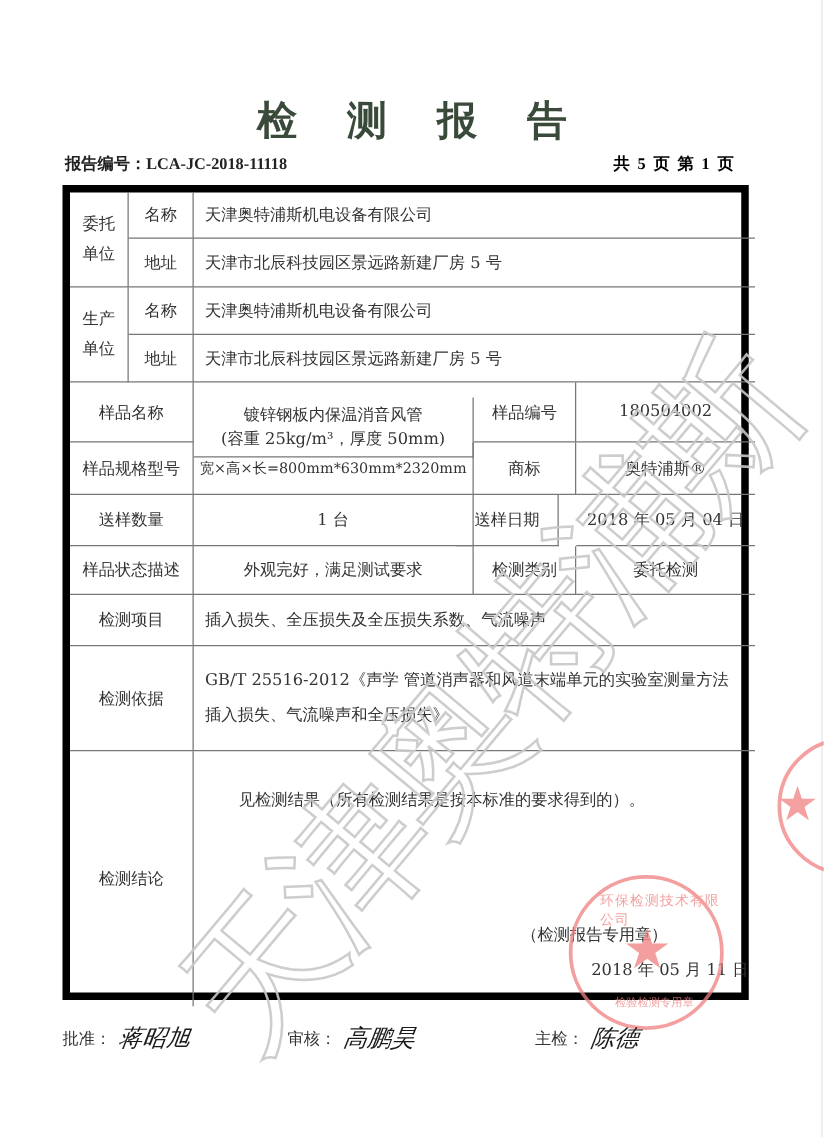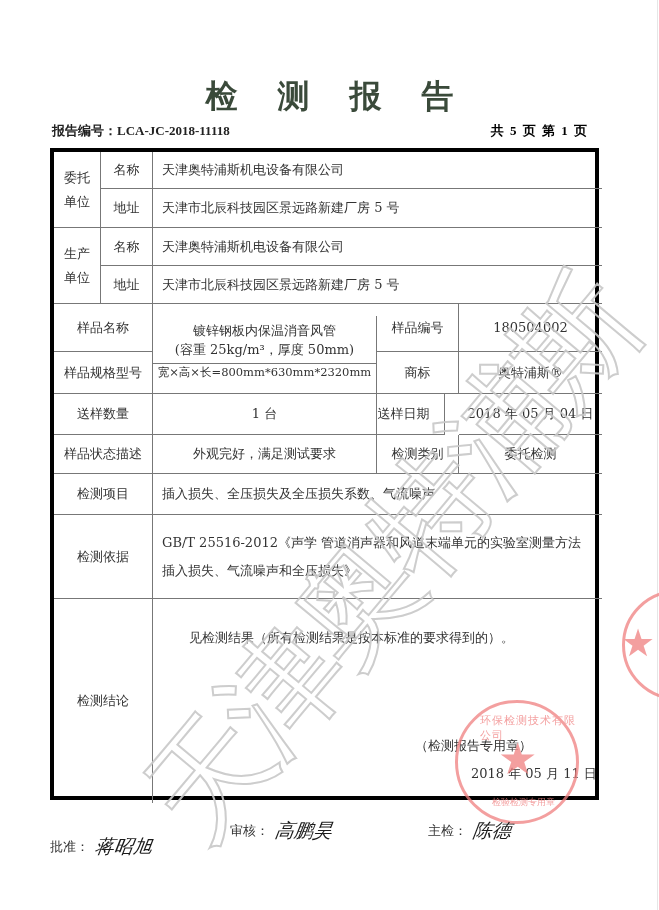--- a/index.html
+++ b/index.html
@@ -16,21 +16,21 @@
   .report-no {
     position: absolute; top: 122px; left: 52px; font-size: 13px; font-weight: bold;
     font-family: "Liberation Serif", serif; color: #222;
   }
   .page-count {
     position: absolute; top: 122px; right: 72px; font-size: 13px; font-weight: bold;
     font-family: "Liberation Serif", serif; color: #000000; word-spacing: 3px;
   }
   .tbl {
     position: absolute; left: 50px; top: 148px; width: 549px; height: 652px;
-    border: 4px solid #000000; box-sizing: border-box;
+    border: 6px solid #000000; box-sizing: border-box;
   }
   .cell {
     position: absolute; box-sizing: border-box; display: flex; align-items: center;
     font-size: 13px; color: #333; border-right: 1px solid #777; border-bottom: 1px solid #777;
   }
   .center { justify-content: center; text-align: center; }
   .left { justify-content: flex-start; padding-left: 9px; }
   .noR { border-right: none; }
   .noB { border-bottom: none; }
   .two-line { flex-direction: column; line-height: 19px; }
@@ -131,21 +131,21 @@
 <div class="stamp stamp-main">
   <span class="stamp-text-top">环保检测技术有限公司</span>
   <span class="stamp-star">★</span>
   <span class="stamp-text-bot">检验检测专用章</span>
 </div>
 <div class="stamp stamp-edge">
   <span class="stamp-star">★</span>
 </div>
 
 <div class="sig-row">
-  <div class="sig" style="left:0;margin-top:16px;">
+  <div class="sig" style="left:0;">
     <span>批准：</span>
     <span class="sig-name">蒋昭旭</span>
   </div>
   <div class="sig" style="left:180px;">
     <span>审核：</span>
     <span class="sig-name">高鹏昊</span>
   </div>
   <div class="sig" style="left:378px;">
     <span>主检：</span>
     <span class="sig-name">陈德</span>

